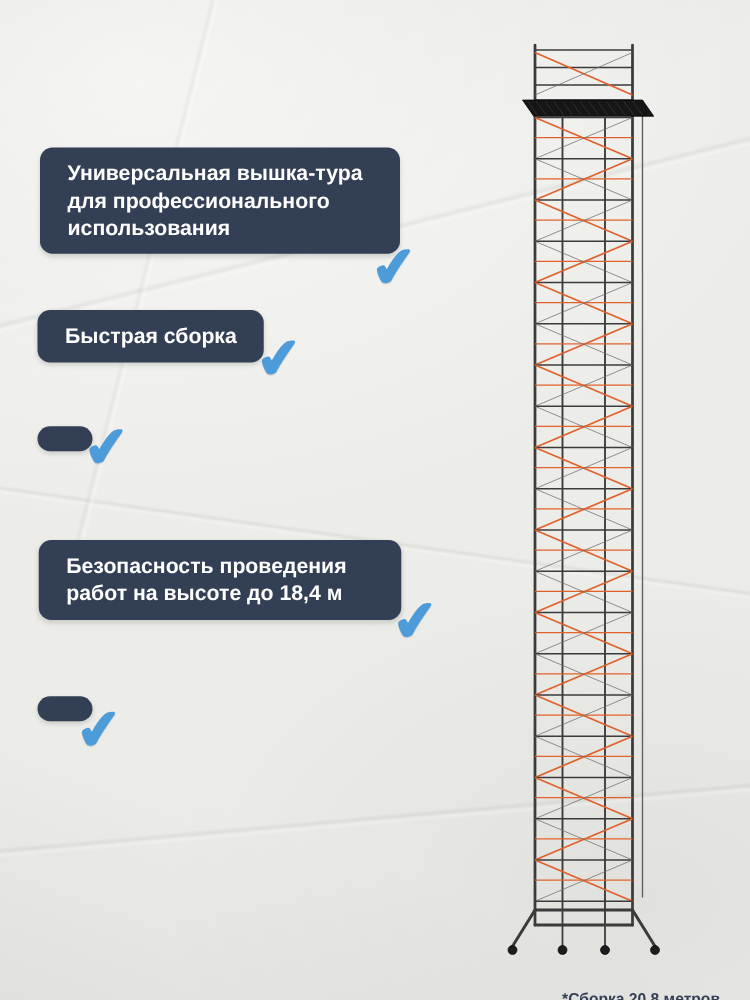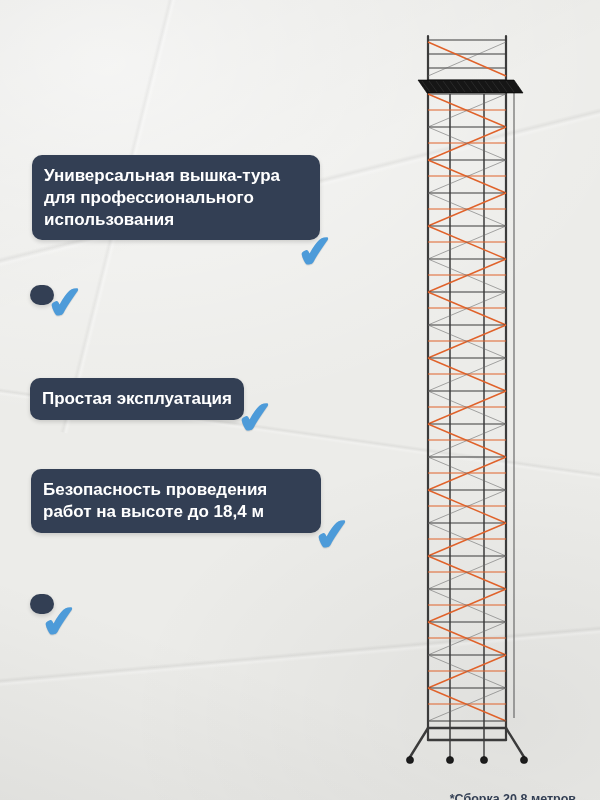--- a/index.html
+++ b/index.html
@@ -19,23 +19,22 @@
   .crease.k1{left:-40px;top:180px;width:700px;height:10px;transform:rotate(-14deg);}
   .crease.k2{left:-60px;top:430px;width:720px;height:8px;transform:rotate(8deg);}
   .crease.k3{left:-30px;top:650px;width:700px;height:9px;transform:rotate(-5deg);}
   .crease.k4{left:120px;top:-60px;width:9px;height:500px;transform:rotate(14deg);
     background:linear-gradient(to right, rgba(255,255,255,0), rgba(0,0,0,.04), rgba(255,255,255,.3), rgba(255,255,255,0));}
 
   .badge{
     position:absolute;box-sizing:border-box;
     background:var(--badge,#333f54);color:var(--badge-text,#ffffff);
     font-weight:700;font-size:17px;line-height:1.28;
-    padding:10px 12px;border-radius:10px;
+    padding:10px 22px;border-radius:10px;
     box-shadow:0 2px 4px rgba(0,0,0,.15);
-    margin-top:37px;
   }
   .b1{left:32px;top:118px;max-width:288px;}
   .b2{left:30px;top:248px;white-space:nowrap;}
   .b3{left:30px;top:341px;white-space:nowrap;}
   .b4{left:31px;top:432px;max-width:290px;}
   .b5{left:30px;top:557px;max-width:232px;}
 
   .check{
     position:absolute;font-size:44px;line-height:1;
     color:var(--check,#4d9bd9);transform:rotate(-6deg);
@@ -75,25 +74,25 @@
   <div class="crease k2"></div>
   <div class="crease k3"></div>
   <div class="crease k4"></div>
 
   <div class="badge b1">
     <span>Универсальная вышка-тура для профессионального использования</span>
     <span class="check c1">✔</span>
   </div>
 
   <div class="badge b2">
+    <span>Быстрая сборка</span>
     <span class="check c2">✔</span>
   </div>
 
   <div class="badge b3">
-    <span>Простая эксплуатация</span>
     <span class="check c3">✔</span>
   </div>
 
   <div class="badge b4">
     <span>Безопасность проведения работ на высоте до 18,4 м</span>
     <span class="check c4">✔</span>
   </div>
 
   <div class="badge b5">
     <span class="check c5">✔</span>

